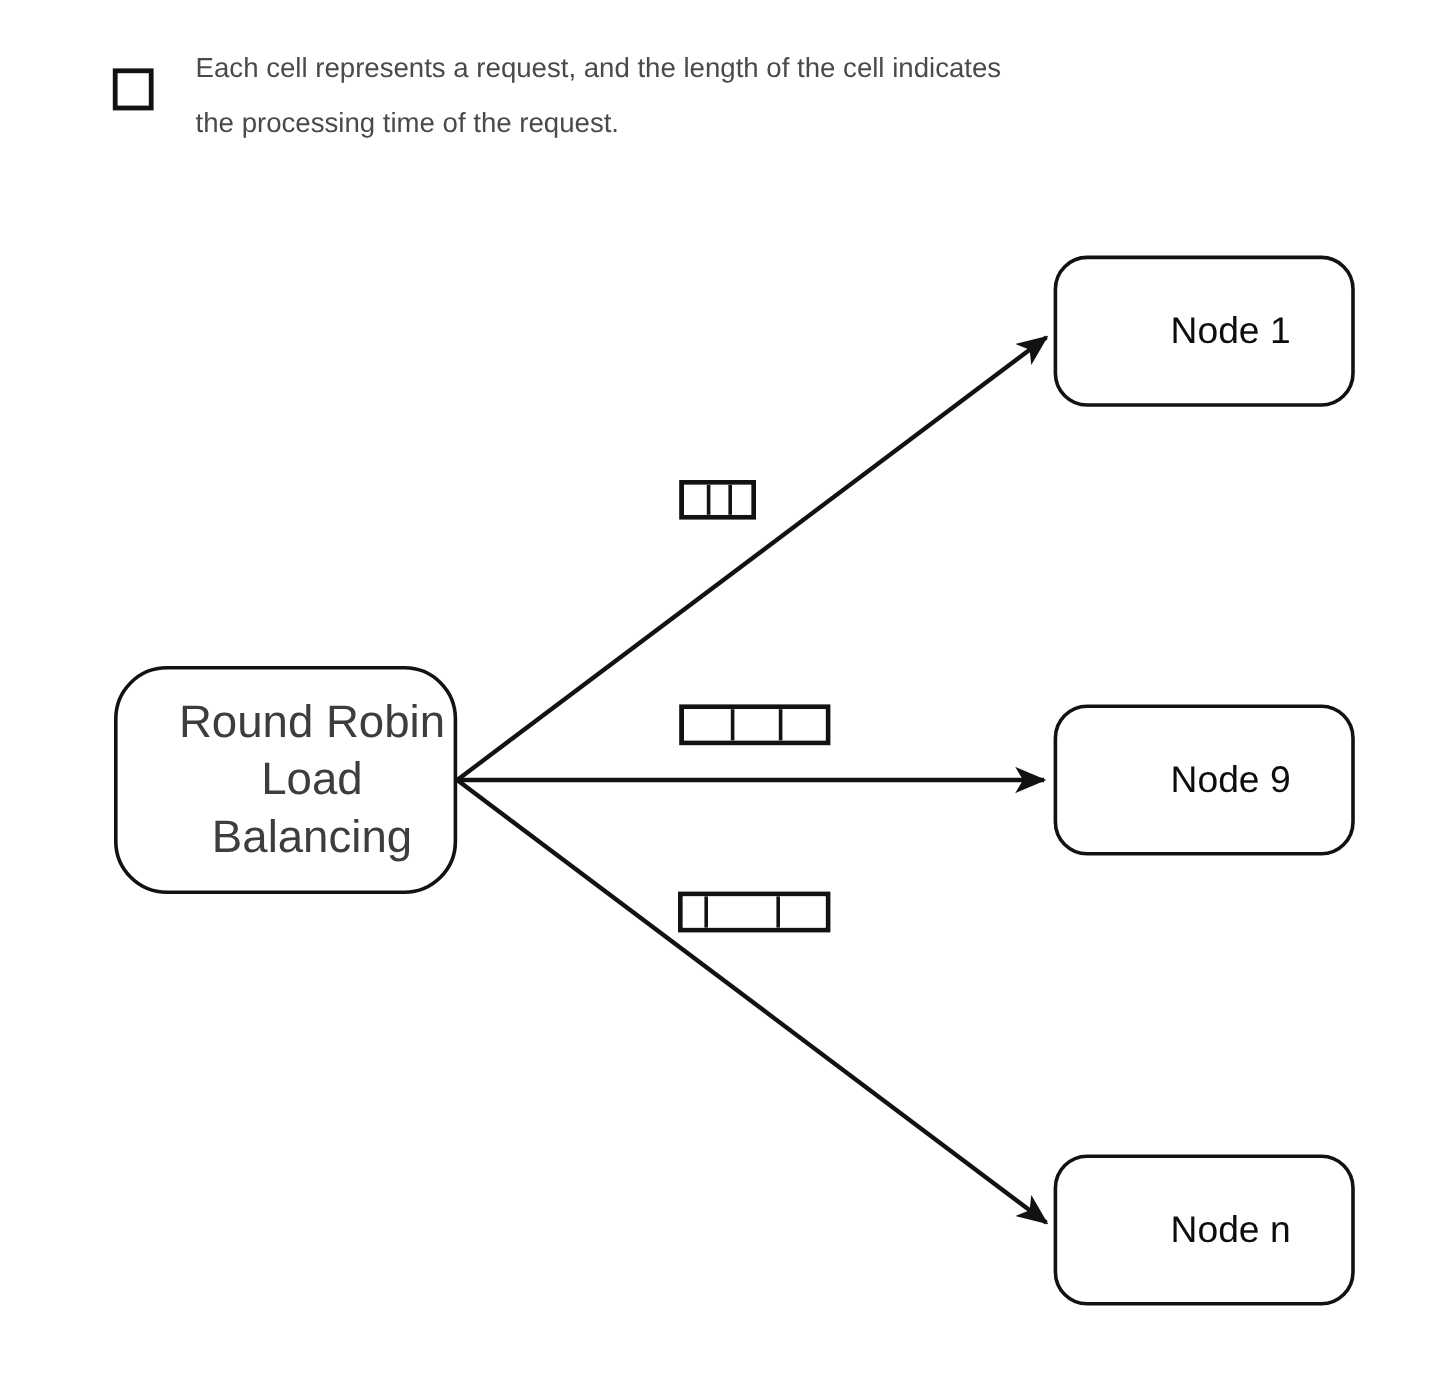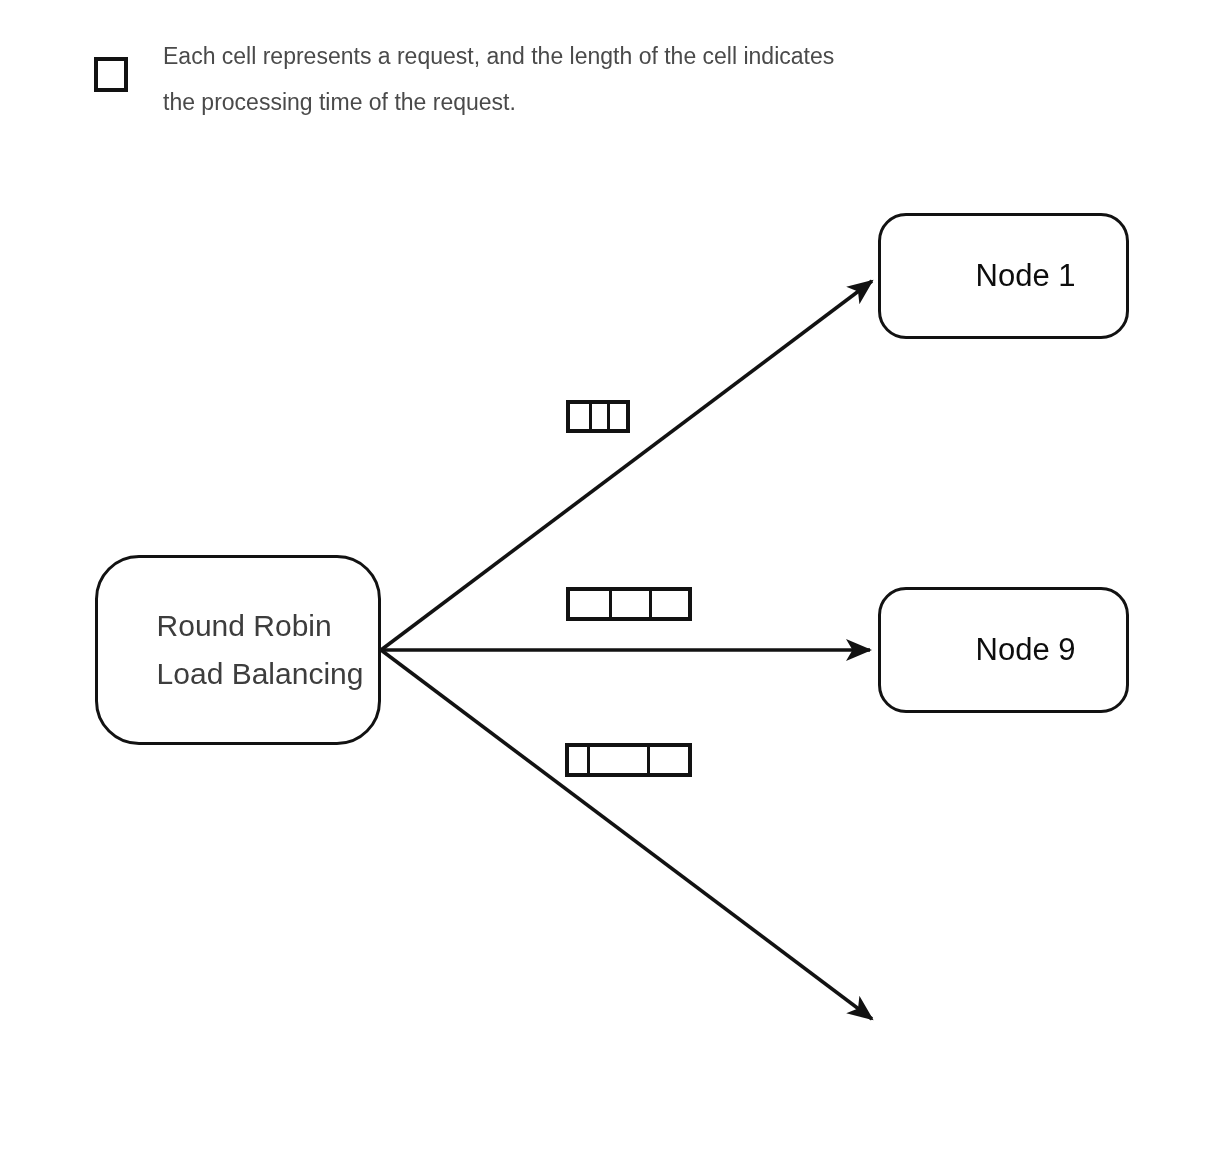--- a/index.html
+++ b/index.html
@@ -37,26 +37,27 @@
     position:absolute;left:0;top:0;width:1210px;height:1158px;
   }
   .arrows line{stroke:var(--stroke);stroke-width:3.6px;}
   .arrows .ah{fill:var(--stroke);}
   
   .box{
     position:absolute;
     background:#fff;
     border:3.6px solid var(--stroke);
     display:flex;align-items:center;justify-content:center;
+    text-align:center;
     padding-left:44px;
   }
   .source{
     left:95px;top:555px;width:286px;height:190px;
     border-radius:44px;
-    font-size:30px;line-height:48px;
+    font-size:38px;line-height:48px;
     color:var(--source_text);
     white-space:pre-line;
   }
   .node{
     left:878px;width:251px;height:126px;
     border-radius:28px;
     font-size:31px;
     color:var(--node_text);
   }
   .node1{top:213px;}
@@ -111,14 +112,17 @@
   <div class="box source">
     <span>Round Robin
 Load Balancing</span>
   </div>
   <div class="box node node1">
     <span>Node 1</span>
   </div>
   <div class="box node node2">
     <span>Node 9</span>
   </div>
+  <div class="box node noden">
+    <span>Node n</span>
+  </div>
 
 </div>
 
 </body></html>

